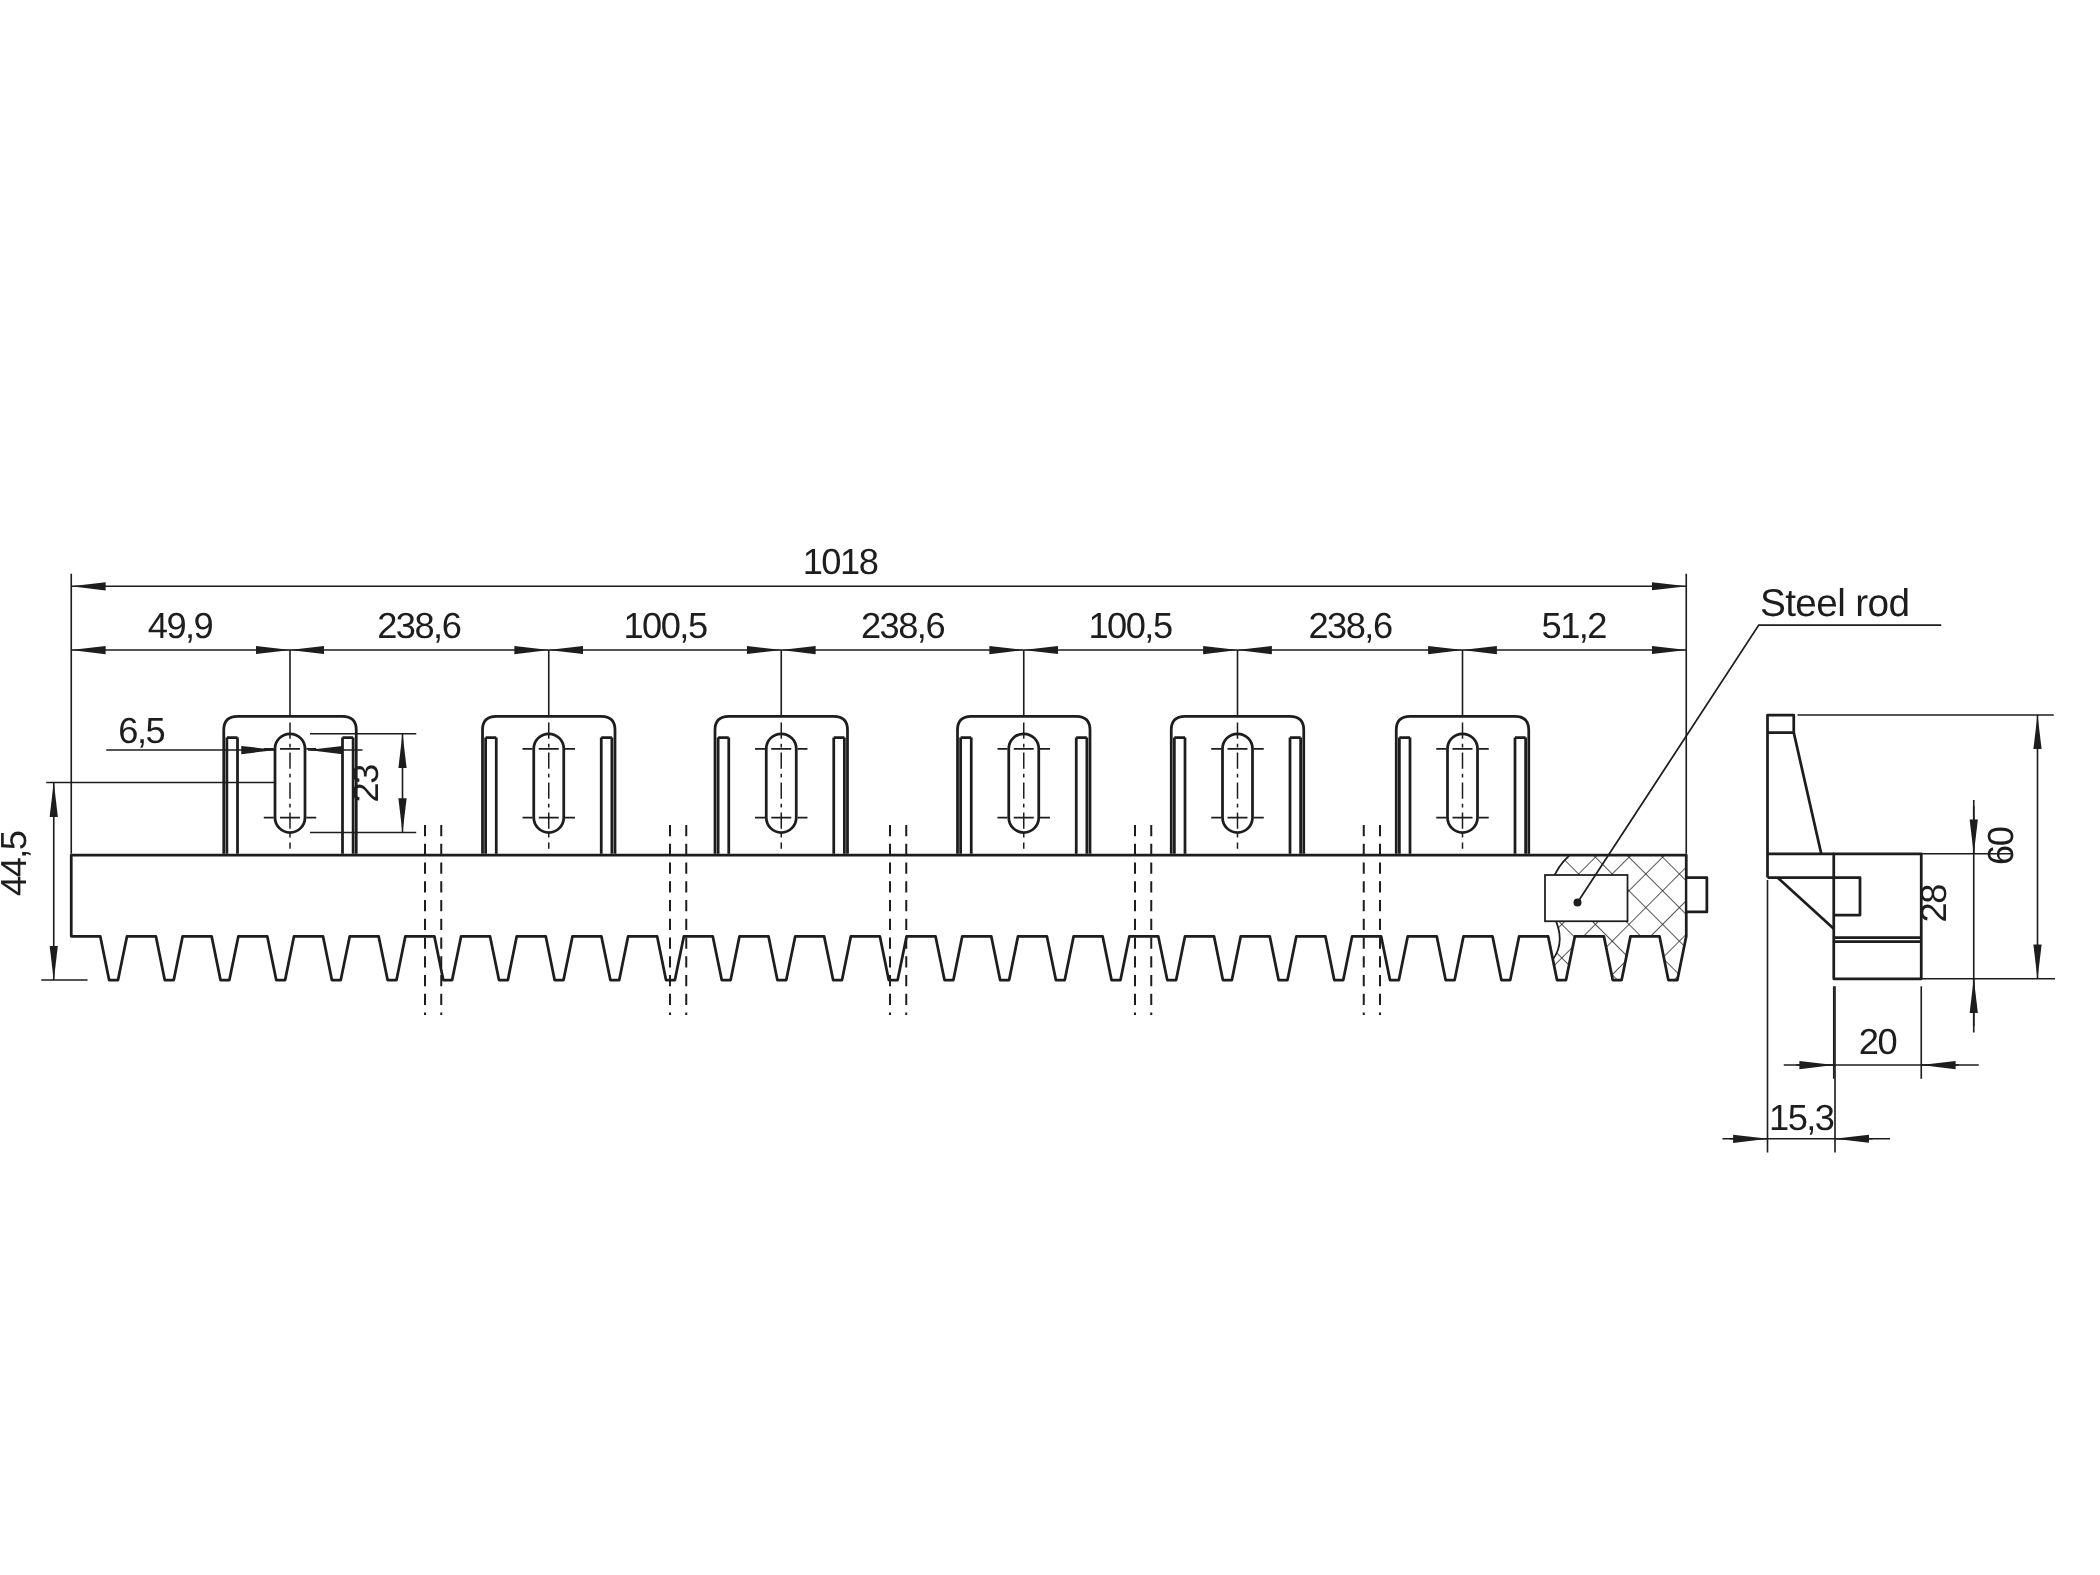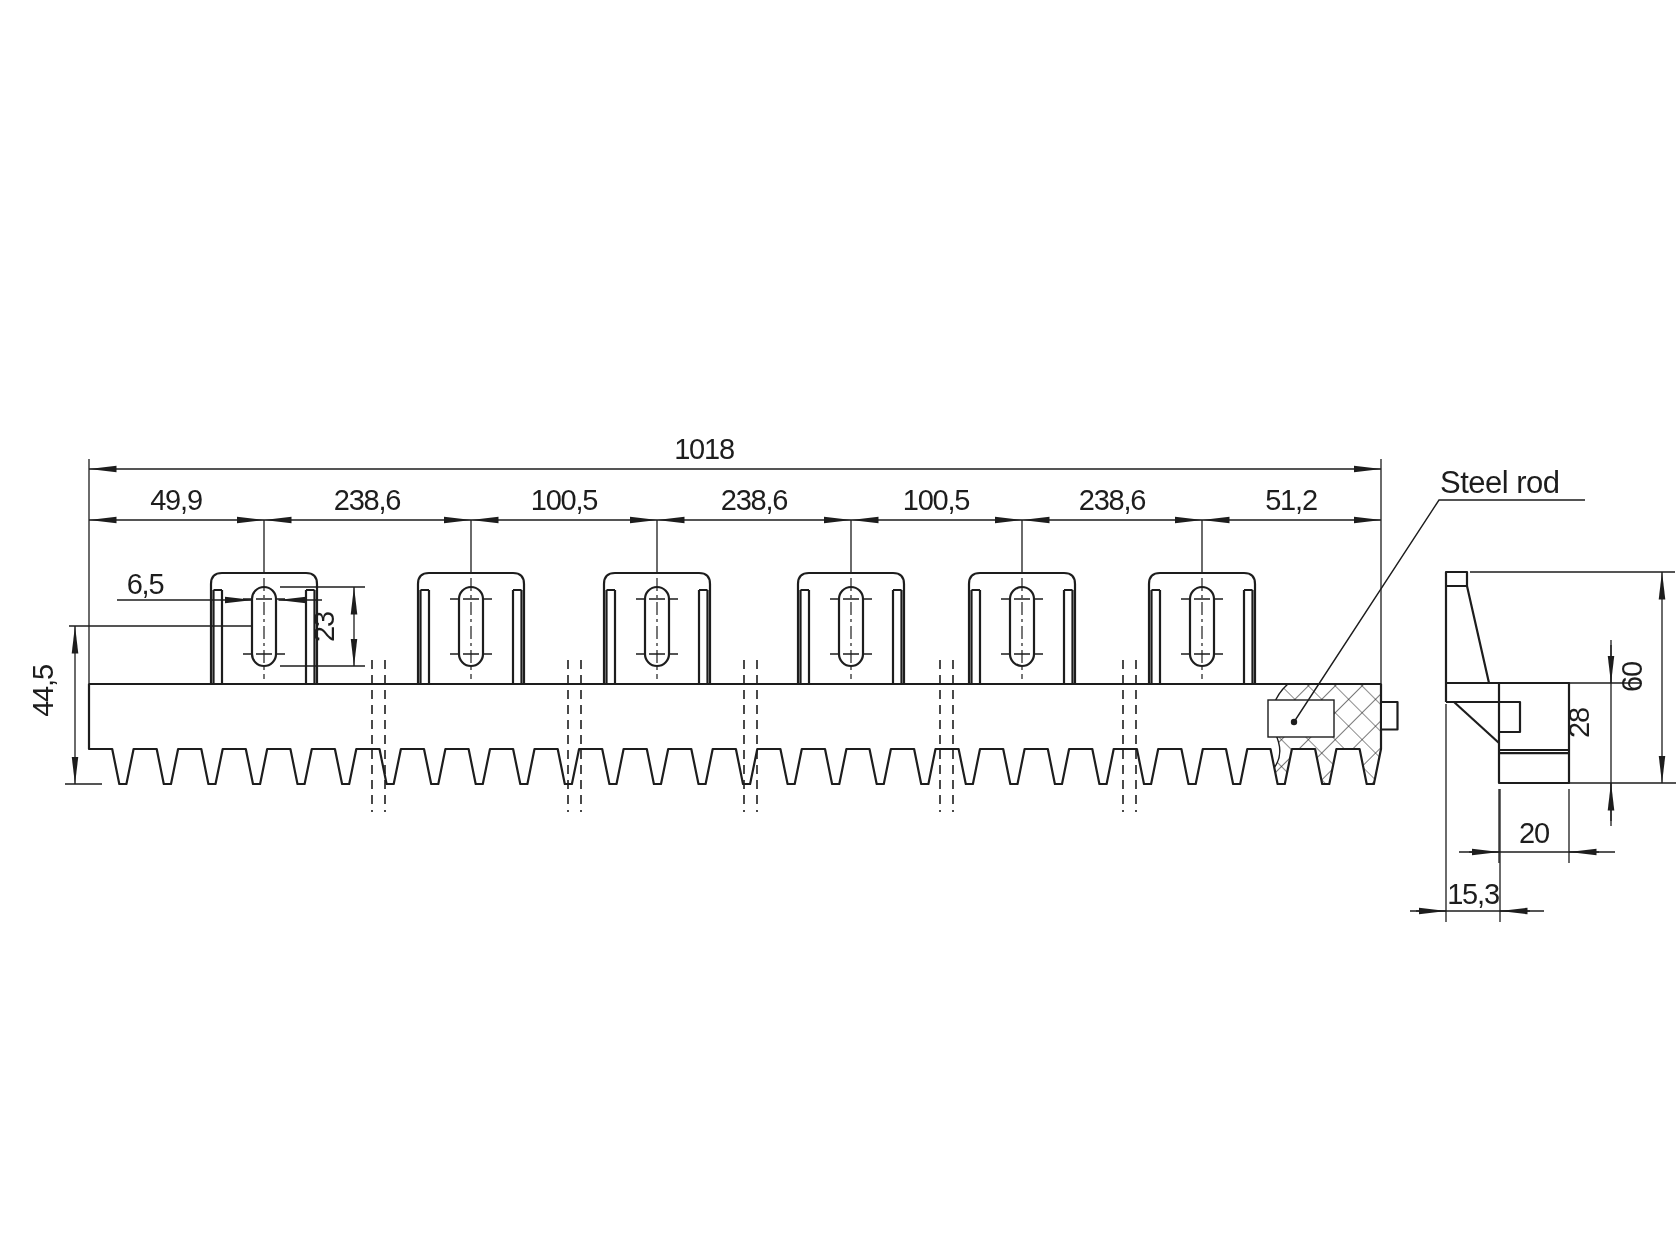--- a/index.html
+++ b/index.html
@@ -1,17 +1,17 @@
 <!DOCTYPE html>
 <html style="--line: #1d1d1d; --bg: #ffffff;"><head>
 <meta charset="utf-8">
 <style>
   :root { --line: #1d1d1d; --bg: #ffffff; }
   html,body { margin:0; padding:0; background: var(--bg); }
-  .stage { width:1357px; height:1260px; position:relative; background: var(--bg); margin-left: 32px; }
+  .stage { width:1357px; height:1260px; position:relative; background: var(--bg); }
   svg { display:block; }
   .main  { stroke: var(--line); stroke-width: 2.2; fill: none; stroke-linejoin: round; stroke-linecap: butt; }
   .thin  { stroke: var(--line); stroke-width: 1.4; fill: none; }
   .ext   { stroke: var(--line); stroke-width: 1.3; fill: none; }
   .dim   { stroke: var(--line); stroke-width: 1.3; fill: none; }
   .cl    { stroke: var(--line); stroke-width: 1.2; fill: none; stroke-dasharray: 13 4 3 4; }
   .brkln { stroke: var(--line); stroke-width: 1.6; fill: none; stroke-dasharray: 9 6; }
   text   { font-family: "Liberation Sans", "DejaVu Sans", sans-serif; fill: var(--line);
            font-weight: 400; }
   .dimtext { font-size: 29px; letter-spacing: -1.2px; }

